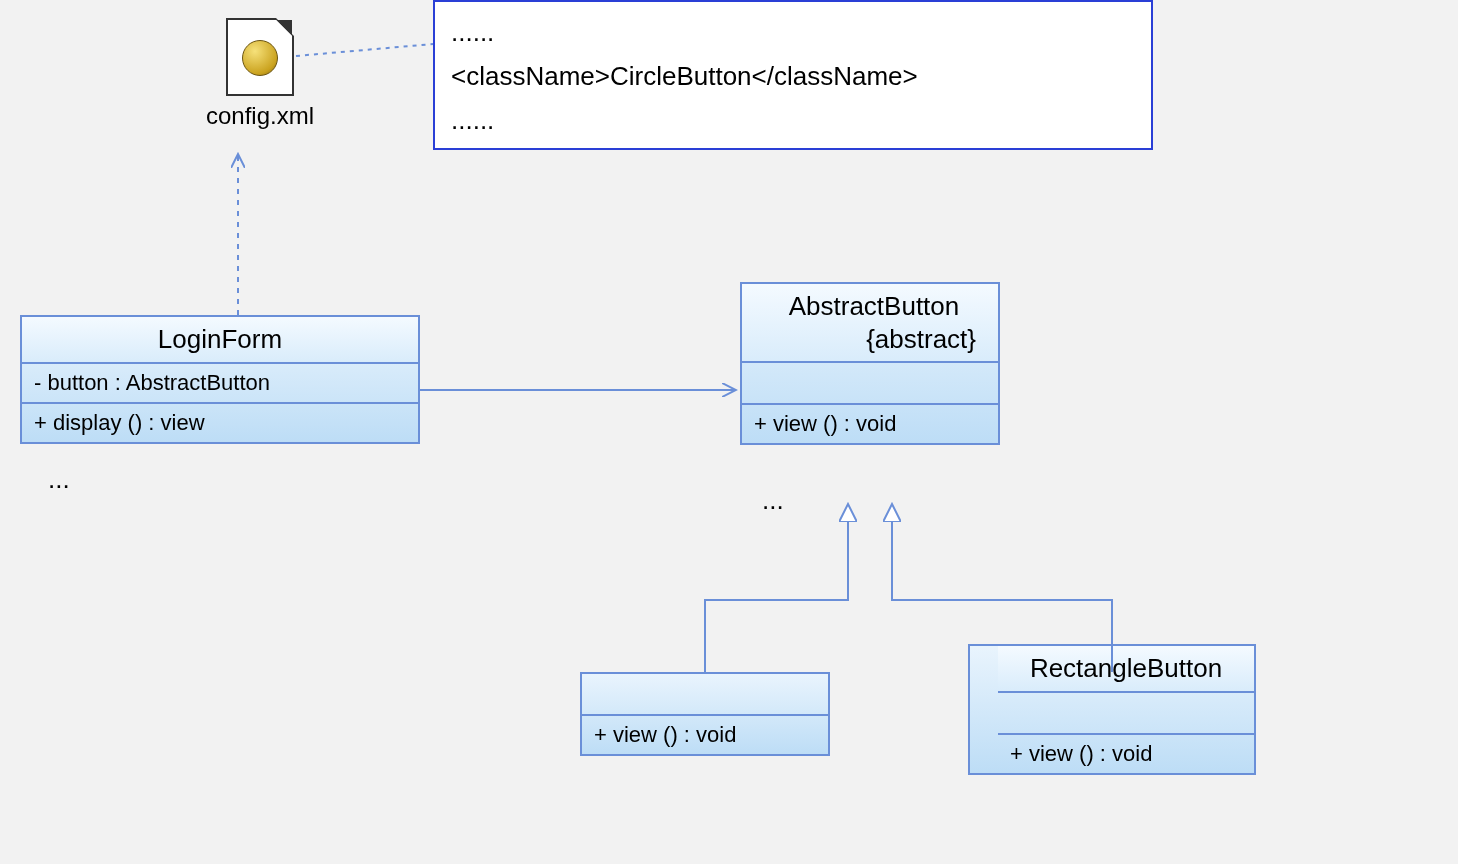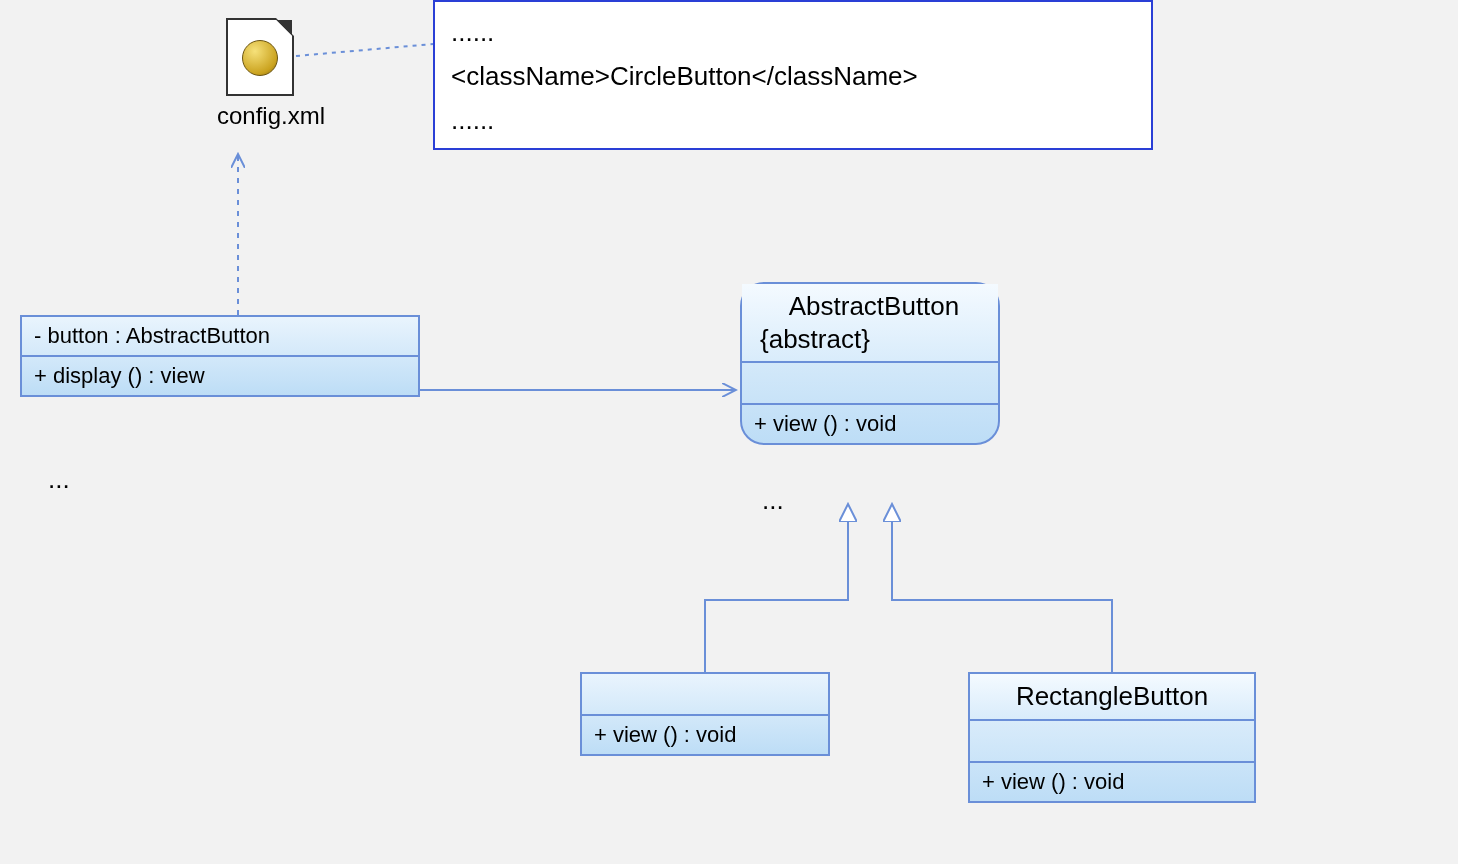--- a/index.html
+++ b/index.html
@@ -44,21 +44,21 @@
     position: absolute;
     border: 2px solid #2a3fd6;
     background: #ffffff;
     box-sizing: border-box;
     padding: 8px 16px;
     font-size: 26px;
     line-height: 1.7;
   }
   .file-artifact {
     position: absolute;
-    text-align: right;
+    text-align: center;
   }
   .file-artifact .page {
     width: 64px;
     height: 74px;
     margin: 0 auto 6px;
     background: #fff;
     border: 2px solid #333;
     position: relative;
   }
   .file-artifact .page::before {
@@ -113,41 +113,42 @@
   <div class="label">config.xml</div>
 </div>
 
 <div class="note-box" style="left:433px; top:0px; width:720px; height:150px;">
   <div>......</div>
   <div>&lt;className&gt;CircleButton&lt;/className&gt;</div>
   <div>......</div>
 </div>
 
 <div class="uml-class" style="left:20px; top:315px; width:400px;">
+  <div class="title">LoginForm</div>
   <div class="section">- button : AbstractButton</div>
   <div class="section">+ display () : view</div>
 </div>
 <div class="ellipsis" style="left:48px; top:464px;">...</div>
 
-<div class="uml-class" style="left:740px; top:282px; width:260px;border-radius:24px;">
+<div class="uml-class" style="left:740px; top:282px; width:260px;">
   <div class="title" style="text-align:left; padding-left:18px;">
     <div style="text-align:center;">AbstractButton</div>
-    <div style="padding-right:12px;">{abstract}</div>
+    <div style="text-align:right; padding-right:12px;">{abstract}</div>
   </div>
   <div class="section empty"></div>
   <div class="section">+ view () : void</div>
 </div>
 <div class="ellipsis" style="left:762px; top:485px;">...</div>
 
 <div class="uml-class" style="left:580px; top:672px; width:250px;">
   <div class="section empty"></div>
   <div class="section">+ view () : void</div>
 </div>
 
-<div class="uml-class" style="left:968px; top:672px; width:288px;">
+<div class="uml-class" style="left:968px; top:644px; width:288px;padding-left:28px;">
   <div class="title">RectangleButton</div>
   <div class="section empty"></div>
   <div class="section">+ view () : void</div>
 </div>
 
 <svg class="overlay">
   <defs>
     <marker id="openArrow" markerWidth="16" markerHeight="14" refX="14" refY="7" orient="auto" markerUnits="userSpaceOnUse">
       <path d="M0,0 L14,7 L0,14" fill="none" stroke="#6a8fd8" stroke-width="2"></path>
     </marker>

